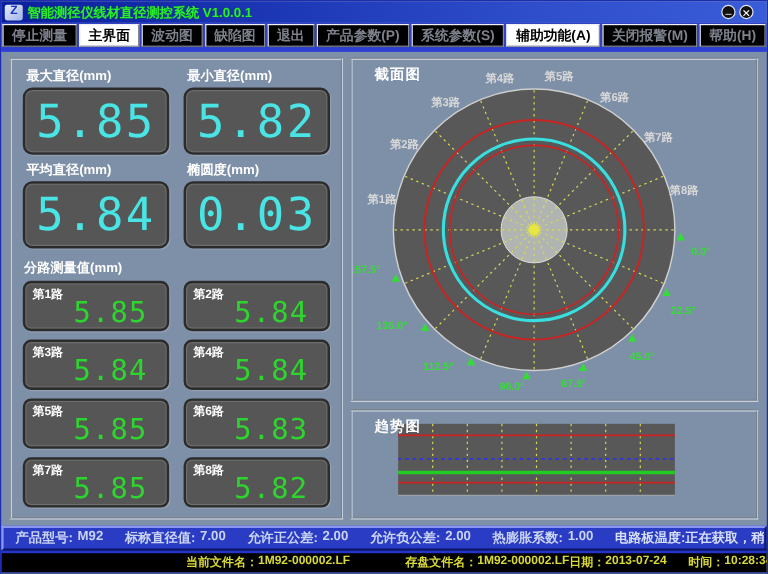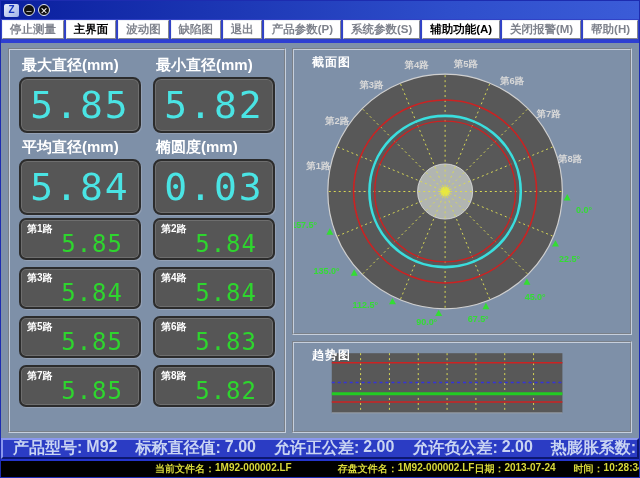--- a/index.html
+++ b/index.html
@@ -32,40 +32,40 @@
     color:#fff;font-size:9px;line-height:12px;text-align:center;
     border:1px solid #dfe6f5;cursor:default;
   }
   
   .menubar{
     flex:0 0 24px;display:flex;gap:2px;padding:1px 1px;
     background:#3142c6;border-bottom:3px solid #2d3ed2;
   }
   .menu-btn{
     flex:1 1 auto;display:flex;align-items:center;justify-content:center;
-    background:#ffffff;color:#7e828c;font-size:11.5px;font-weight:bold;
+    background:#000000;color:#7e828c;font-size:11.5px;font-weight:bold;
     border:1px solid;border-color:#eef1f5 #85888f #85888f #eef1f5;
     white-space:nowrap;padding:0 2px;cursor:default;
   }
   .menu-btn.active{background:#ffffff;color:#000;}
   
   .client{flex:1 1 auto;display:flex;gap:6px;padding:5px 7px;}
   .panel{border:2px groove #c6cfdc;}
   .left-panel{width:278px;flex:0 0 278px;padding:4px 9px 2px 9px;}
   .right-col{flex:1 1 auto;display:flex;flex-direction:column;gap:6px;min-width:0;}
   .xsec-panel{flex:1 1 auto;position:relative;overflow:hidden;}
   .trend-panel{flex:0 0 92px;position:relative;overflow:hidden;}
   .panel-title{
     position:absolute;top:4px;left:18px;color:#fff;font-size:12px;
     font-weight:bold;letter-spacing:1px;z-index:2;
   }
   .chart-svg{position:absolute;inset:0;width:100%;height:100%;}
   
   .metric-grid{display:grid;grid-template-columns:1fr 1fr;column-gap:12px;}
-  .metric-label{color:#fff;font-size:15px;font-weight:bold;margin:2px 0 2px 3px;white-space:nowrap;}
+  .metric-label{color:#fff;font-size:11px;font-weight:bold;margin:2px 0 2px 3px;white-space:nowrap;}
   .lcd{
     background:#565656;height:56px;border:2px solid #2c2c2c;border-radius:8px;
     box-shadow:inset 0 0 0 1px #6e6e6e,1px 1px 0 #93a0b4;
     display:flex;align-items:center;justify-content:center;margin-bottom:3px;
   }
   .lcd-value{
     color:#4ae4e4;font-size:38px;line-height:1;
     font-family:"DejaVu Sans Mono",monospace;letter-spacing:2px;
   }
   .section-label{color:#fff;font-size:11px;font-weight:bold;margin:6px 0 3px 1px;}
@@ -76,21 +76,21 @@
   }
   .ch-label{position:absolute;top:2px;left:6px;color:#fff;font-size:10px;font-weight:bold;}
   .ch-value{
     position:absolute;right:16px;bottom:1px;color:#2ed52e;font-size:24px;line-height:1.1;
     font-family:"DejaVu Sans Mono",monospace;letter-spacing:1px;
   }
   
   .param-bar{
     flex:0 0 21px;display:flex;align-items:center;gap:4px;
     background:#2b3cc4;border:2px solid;border-color:#8a97ee #0d1870 #0d1870 #8a97ee;
-    padding:0 10px;color:#c9d4f2;font-size:16px;font-weight:bold;white-space:nowrap;overflow:hidden;
+    padding:0 10px;color:#c9d4f2;font-size:11px;font-weight:bold;white-space:nowrap;overflow:hidden;
   }
   .param{display:flex;gap:4px;margin-right:14px;}
   .param-msg{margin-left:auto;color:#d6def8;}
   .status-bar{
     flex:0 0 18px;display:flex;align-items:center;background:#000;
     border-top:2px solid #2535cc;color:#d8d83a;font-size:10px;font-weight:bold;
     padding:0 6px;white-space:nowrap;
   }
   .sb-item{display:flex;}
   .sb-1{margin-left:148px;}
@@ -98,20 +98,21 @@
   .sb-3{margin-left:auto;}
   .sb-4{margin-left:18px;margin-right:2px;}
 </style>
 </head>
 <body>
 
 <div class="window">
 
   <div class="titlebar">
     <span class="app-icon">Z</span>
+    <span class="title-text">智能测径仪线材直径测控系统 V1.0.0.1</span>
     <span class="win-btns">
       <span class="win-btn">–</span>
       <span class="win-btn">✕</span>
     </span>
   </div>
 
   <div class="menubar">
     <div class="menu-btn">停止测量</div>
     <div class="menu-btn active">主界面</div>
     <div class="menu-btn">波动图</div>
@@ -147,20 +148,21 @@
           </div>
         </div>
         <div class="metric">
           <div class="metric-label">椭圆度(mm)</div>
           <div class="lcd">
             <span class="lcd-value">0.03</span>
           </div>
         </div>
       </div>
 
+      <div class="section-label">分路测量值(mm)</div>
 
       <div class="channel-grid">
         <div class="ch-box">
           <span class="ch-label">第1路</span>
           <span class="ch-value">5.85</span>
         </div>
         <div class="ch-box">
           <span class="ch-label">第2路</span>
           <span class="ch-value">5.84</span>
         </div>

